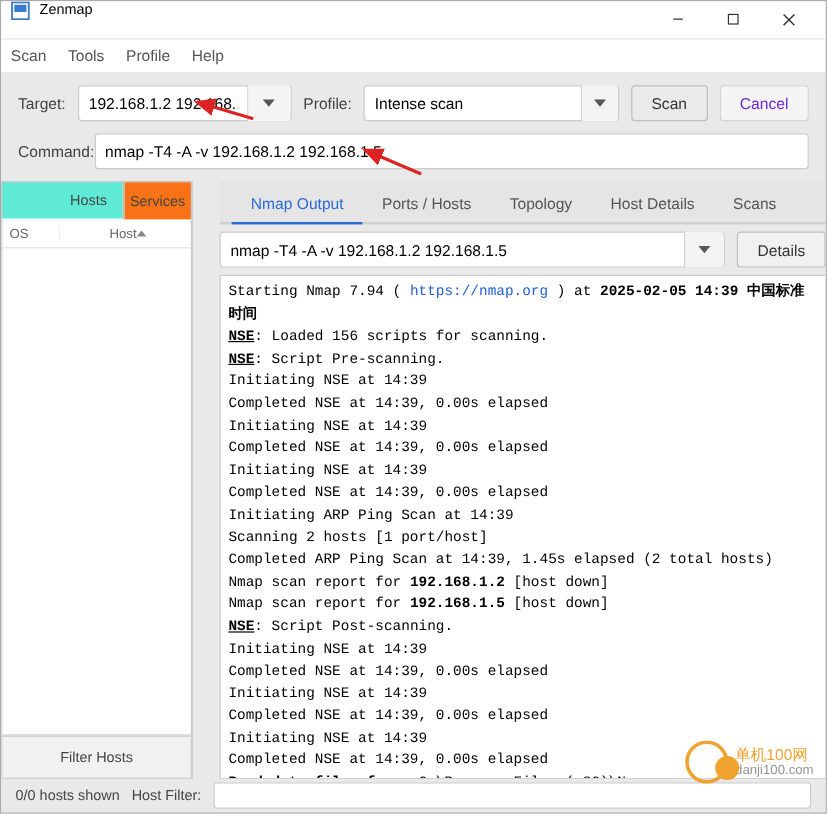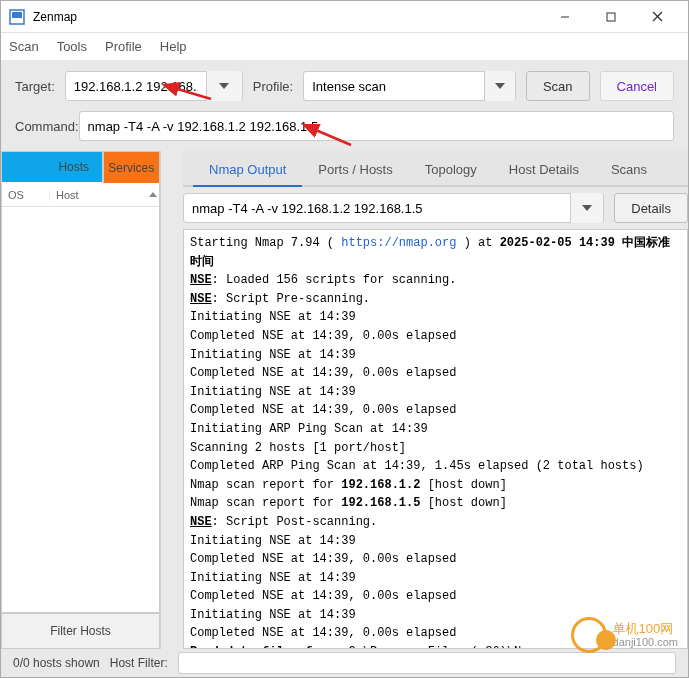--- a/index.html
+++ b/index.html
@@ -1,41 +1,41 @@
 <!DOCTYPE html>
 <html><head>
 <meta charset="utf-8">
 <style>
 * { box-sizing: border-box; margin: 0; padding: 0; }
 body { font-family: "Segoe UI", Tahoma, sans-serif; font-size: 13px; background: #f0f0f0; width: 689px; height: 678px; overflow: hidden; position: relative; border: 1px solid #aaa; }
-.titlebar { height: 32px; background: #fff; display: flex; align-items: center; padding: 0 8px; border-bottom: 1px solid #e0e0e0; }
+.titlebar { height: 32px; background: #fff; display: flex; align-items: flex-start; padding: 0 8px; border-bottom: 1px solid #e0e0e0; }
 .titlebar .icon { width: 16px; height: 16px; margin-right: 8px; }
 .titlebar .title { flex: 1; font-size: 12px; }
 .winbtn { width: 46px; height: 30px; display: flex; align-items: center; justify-content: center; color: #333; }
 .menubar { height: 28px; background: #fff; display: flex; align-items: center; padding: 0 8px; color: #555; gap: 18px; border-bottom: 1px solid #e8e8e8; }
 .menubar span { font-size: 13px; cursor: default; }
 .toolbar { padding: 10px 14px; background: #e9e9e9; display: flex; align-items: center; gap: 10px; }
 .label { color: #444; }
 .combo { background: #fff; border: 1px solid #ccc; border-radius: 3px; display: flex; align-items: center; height: 30px; }
 .combo input { border: none; outline: none; padding: 0 8px; font-size: 13px; height: 100%; background: transparent; }
 .dropbtn { width: 36px; height: 30px; border-left: 1px solid #ccc; display: flex; align-items: center; justify-content: center; background: #f4f4f4; border-radius: 0 3px 3px 0; }
 .btn { background: #f1f1f1; border: 1px solid #bfbfbf; border-radius: 3px; padding: 0 16px; height: 30px; display: flex; align-items: center; color: #333; }
 .btn.solid { background: #eaeaea; }
 .btn.dis { color: #6d28d9; border-color: #d6d6d6; background: #f5f5f5; }
 .cmdrow { padding: 0 14px 10px 14px; background: #e9e9e9; display: flex; align-items: center; }
 .cmdrow input { flex: 1; border: 1px solid #ccc; border-radius: 3px; height: 30px; padding: 0 8px; font-size: 13px; }
 .mainrow { display: flex; height: calc(100% - 32px - 28px - 50px - 40px - 28px); background: #e9e9e9; }
 .leftpane { width: 160px; border-right: 1px solid #d0d0d0; display: flex; flex-direction: column; }
 .sidetabs { display: flex; height: 32px; }
 .sidetab { flex: 1; background: #f97316; border: 1px solid #ccc; border-bottom: none; display: flex; align-items: center; justify-content: center; font-size: 12px; color: #444; }
-.sidetab.active { background: #0ea5e9; border-bottom: 1px solid #fff; padding-left: 44px; }
+.sidetab.active { background: #5eead4; border-bottom: 1px solid #fff; padding-left: 44px; }
 .hostlist { flex: 1; background: #fff; border: 1px solid #ccc; border-top: none; }
 .hostlist .hdr { height: 24px; display: flex; border-bottom: 1px solid #e0e0e0; font-size: 11px; color: #666; align-items: center; }
 .hostlist .hdr .c1 { width: 48px; padding-left: 6px; border-right: 1px solid #eee; }
-.hostlist .hdr .c2 { flex: 1; padding-left: 6px; display: flex; justify-content: space-between; align-items: center; padding-right: 2px; }
+.hostlist .hdr .c2 { flex: 1; padding-left: 6px; display: flex; justify-content: center; align-items: center; padding-right: 2px; }
 .filterbtn { height: 36px; border: 1px solid #ccc; background: #f1f1f1; display: flex; align-items: center; justify-content: center; margin: 0; font-size: 12px; color: #444; }
 .rightpane { flex: 1; padding-left: 22px; display: flex; flex-direction: column; }
 .maintabs { display: flex; height: 36px; align-items: flex-end; gap: 0; background: #e5e5e5; border-bottom: 2px solid #d0d0d0; padding: 0 10px; }
 .maintab { padding: 8px 16px; color: #555; font-size: 13px; position: relative; }
 .maintab.active { color: #2b6bd6; }
 .maintab.active::after { content: ""; position: absolute; bottom: -2px; left: 0; right: 0; height: 2px; background: #2b6bd6; }
 .outputbar { display: flex; gap: 10px; padding: 6px 0; align-items: center; }
 .outputbar .combo { flex: 1; }
 .outputbar .combo input { width: 100%; }
 .outputarea { flex: 1; background: #fff; border: 1px solid #ccc; overflow: auto; padding: 4px 6px; font-family: "Consolas","Courier New",monospace; font-size: 12px; line-height: 1.55; white-space: pre-wrap; }

